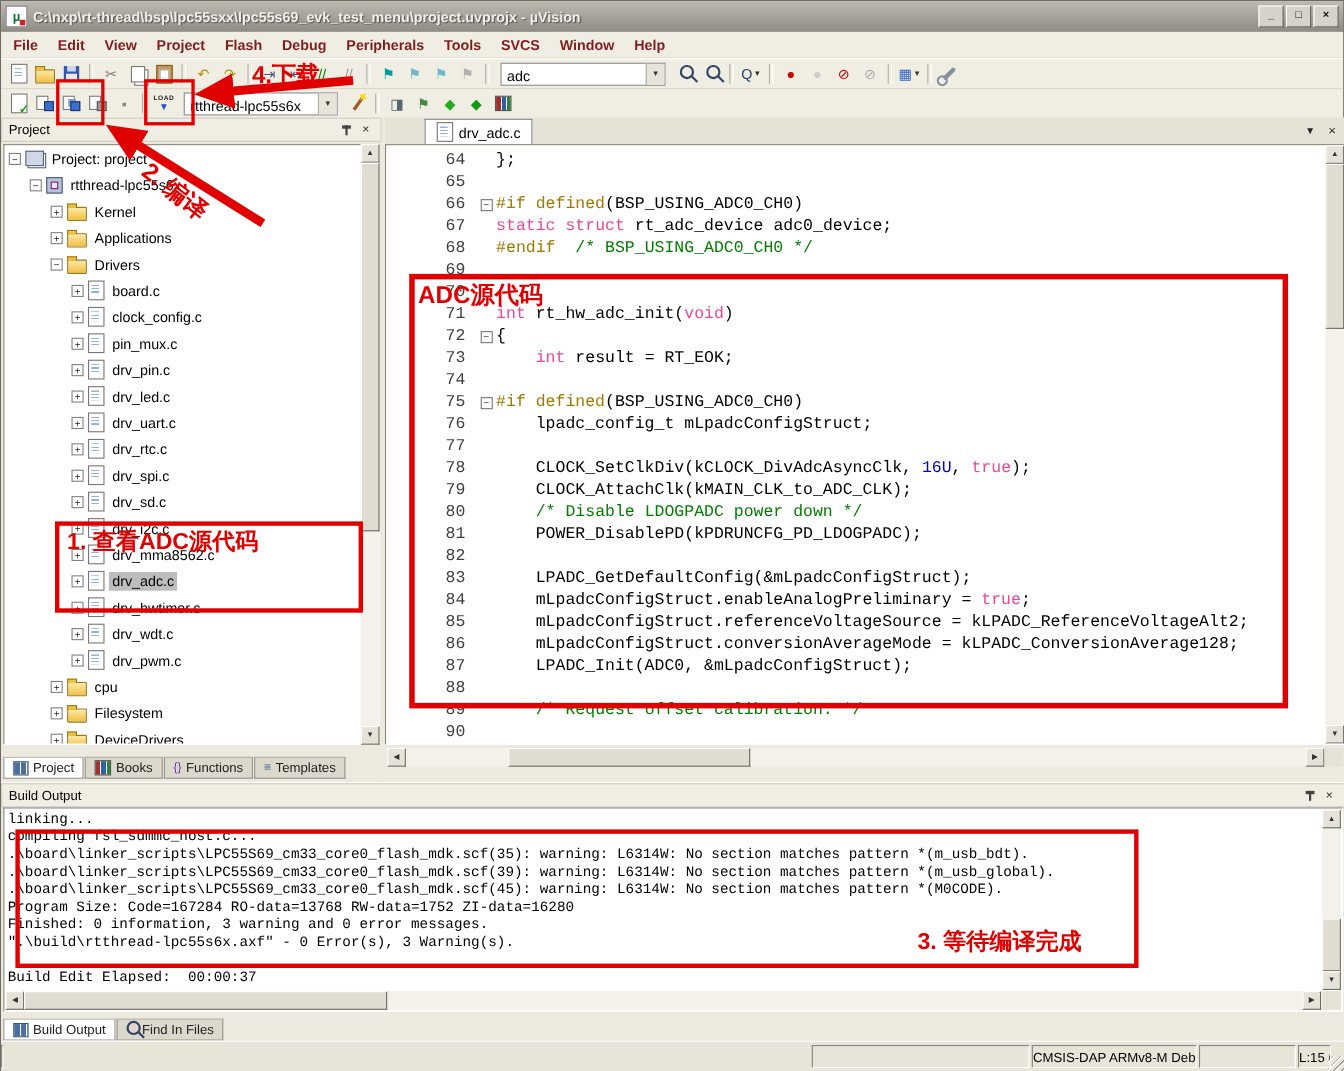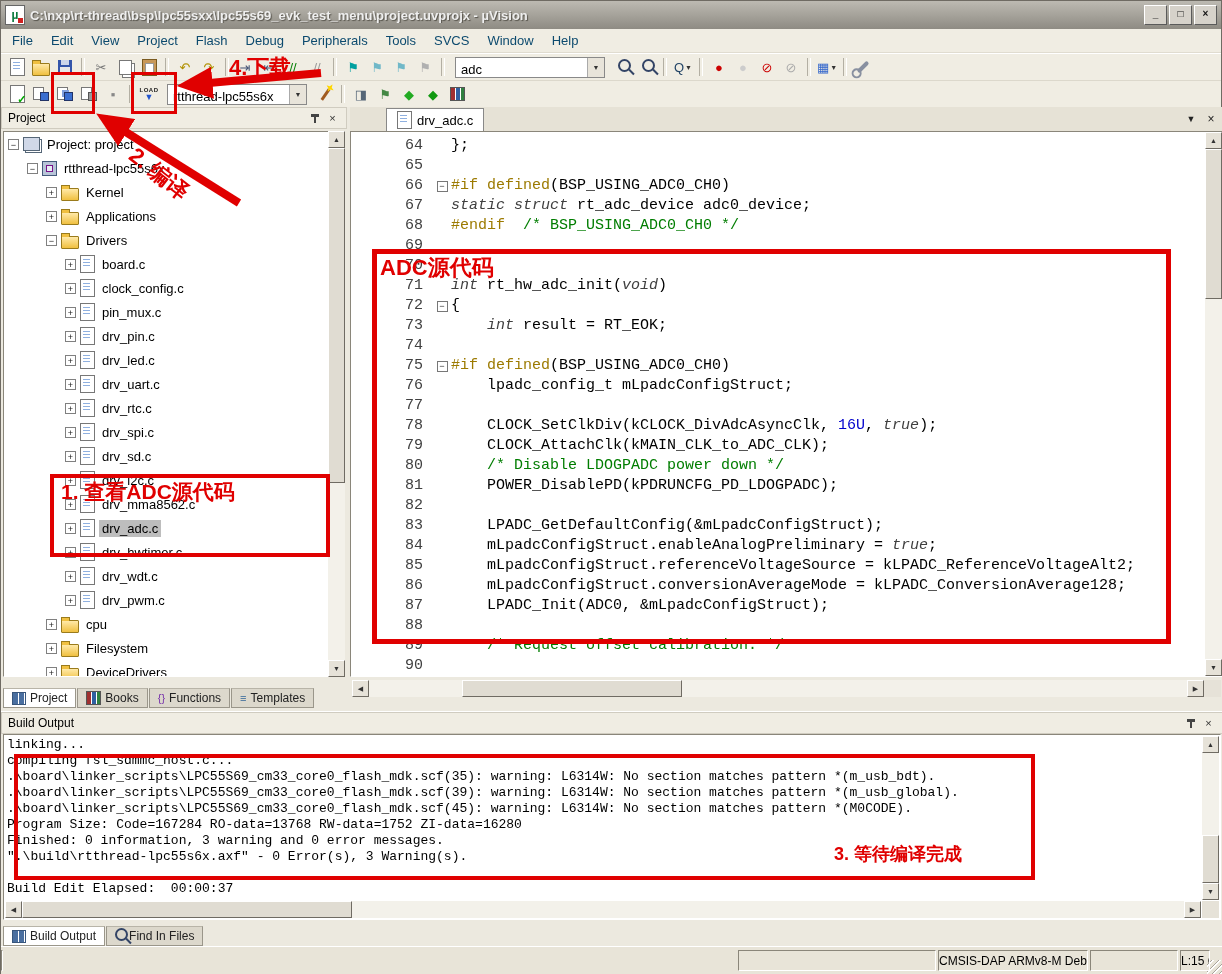--- a/index.html
+++ b/index.html
@@ -9,21 +9,21 @@
   
   #titlebar{position:absolute;left:0;top:0;width:100%;height:28px;background:linear-gradient(#bdbab2,#8e8b83);display:flex;align-items:center;padding:0 4px;box-sizing:border-box;}
   .app-ico{width:18px;height:18px;background:#fff;border:1px solid #666;margin-right:5px;display:flex;align-items:center;justify-content:center;font-size:12px;font-weight:bold;color:#0a7a3c;position:relative;}
   .app-ico::after{content:"";position:absolute;right:1px;bottom:1px;width:5px;height:5px;background:#d02020;}
   #title-text{color:#efefef;font-size:13px;font-weight:bold;text-shadow:1px 1px 1px #55524a;white-space:nowrap;overflow:hidden;flex:1;}
   .winbtns{display:flex;gap:2px;}
   .winbtn{width:21px;height:18px;background:#d6d2ca;border:1px solid;border-color:#fff #5a5a5a #5a5a5a #fff;font-size:10px;line-height:16px;text-align:center;color:#111;font-weight:bold;}
 
   
   #menubar{position:absolute;left:0;top:28px;width:100%;height:24px;background:#f0ede3;border-bottom:1px solid #e0dcd0;display:flex;align-items:center;padding-left:2px;box-sizing:border-box;}
-  .menu-item{padding:3px 9px;font-size:13px;color:#0c4a6e;}
+  .menu-item{padding:3px 9px;font-size:13px;color:#7f1d1d;font-weight:bold;}
 
   
   .toolbar{position:absolute;left:0;width:100%;height:27px;background:#f0ede3;display:flex;align-items:center;padding-left:4px;box-sizing:border-box;}
   #toolbar1{top:52px;border-top:1px solid #fff;}
   #toolbar2{top:79px;border-top:1px solid #dcd8cc;}
   .tb-btn{width:22px;height:22px;margin:0 1px;display:inline-flex;align-items:center;justify-content:center;position:relative;flex-shrink:0;}
   .tb-glyph{font-size:13px;line-height:1;}
   .tb-drop{font-size:7px;color:#333;margin-left:1px;}
   .tb-sep{width:2px;height:18px;border-left:1px solid #b3afa3;border-right:1px solid #fff;margin:0 4px;flex-shrink:0;}
   .tb-combo{height:21px;background:#fff;border:1px solid #898989;display:inline-flex;align-items:flex-end;margin:0 6px;font-size:13px;box-sizing:border-box;flex-shrink:0;}
@@ -94,21 +94,21 @@
   .etab{display:inline-flex;align-items:center;gap:5px;margin-left:36px;background:#fff;border:1px solid #888;border-bottom:none;height:22px;padding:0 10px;font-size:13px;}
   .etab-buttons{position:absolute;right:4px;top:4px;display:flex;gap:4px;}
   .etab-btn{width:16px;height:16px;display:flex;align-items:center;justify-content:center;font-size:9px;color:#222;}
   .editor-body{position:absolute;left:0;top:24px;right:0;bottom:34px;background:#fff;border:1px solid;border-color:#8a867a #fff #fff #8a867a;overflow:hidden;}
   .code-lines{position:absolute;left:0;top:4px;right:17px;bottom:0;overflow:hidden;}
   .cl{display:flex;height:20px;align-items:center;}
   .ln{width:72px;text-align:right;padding-right:10px;flex-shrink:0;color:#404040;font:15px/20px "Liberation Mono",monospace;}
   .foldcol{width:18px;display:flex;align-items:center;justify-content:center;flex-shrink:0;}
   .foldbox{width:11px;height:11px;border:1px solid #777;background:#fff;font:9px/10px "Liberation Mono",monospace;text-align:center;color:#333;box-sizing:border-box;}
   .ct{margin:0;font:15px/20px "Liberation Mono",monospace;white-space:pre;color:#000;}
-  .sg-k{color:#404040;font-style:italic;}.sg-c{color:#007d00;}.sg-d{color:#9c7a00;}.sg-n{color:#0000cc;}.sg-p{color:#000;}
+  .sg-k{color:#ec4899;}.sg-c{color:#007d00;}.sg-d{color:#9c7a00;}.sg-n{color:#0000cc;}.sg-p{color:#000;}
 
   
   .sbar{position:absolute;background:#f3f1ea;}
   .sbar.v{width:17px;}
   .sbar.h{height:17px;}
   .sb-btn{position:absolute;width:17px;height:17px;background:#e6e2d8;border:1px solid;border-color:#fff #6f6b63 #6f6b63 #fff;font-size:7px;line-height:15px;text-align:center;color:#333;box-sizing:border-box;}
   .sb-thumb{position:absolute;background:#e0dcd2;border:1px solid;border-color:#fff #6f6b63 #6f6b63 #fff;box-sizing:border-box;}
   .sb-corner{position:absolute;width:17px;height:17px;background:#e6e2d8;}
 
   
@@ -133,21 +133,21 @@
   .ann-label{position:absolute;color:#e00000;font-weight:bold;z-index:92;pointer-events:none;white-space:nowrap;font-family:"Liberation Sans",sans-serif;}
   #ann-box-toolbar1{left:50px;top:71px;width:38px;height:36px;border-width:3px;}
   #ann-box-toolbar2{left:130px;top:71px;width:40px;height:36px;border-width:3px;}
   #ann-step4{left:228px;top:52px;font-size:22px;}
   #ann-step2{left:140px;top:140px;font-size:22px;transform:rotate(38deg);transform-origin:left top;}
   #ann-box-tree{left:49px;top:473px;width:272px;height:75px;}
   #ann-step1{left:60px;top:477px;font-size:21px;}
   #ann-box-code{left:371px;top:248px;width:789px;height:385px;border-width:5px;}
   #ann-code-label{left:379px;top:252px;font-size:22px;}
   #ann-box-output{left:13px;top:753px;width:1013px;height:118px;}
-  #ann-step3{left:833px;top:841px;font-size:18px;}
+  #ann-step3{left:833px;top:841px;font-size:21px;}
   .ann-arrows{position:absolute;left:0;top:0;z-index:95;pointer-events:none;}
 </style>
 </head>
 <body>
 
 <div class="win">
 
   <div id="titlebar">
     <span class="app-ico">µ</span>
     <span id="title-text">C:\nxp\rt-thread\bsp\lpc55sxx\lpc55s69_evk_test_menu\project.uvprojx - µVision</span>

